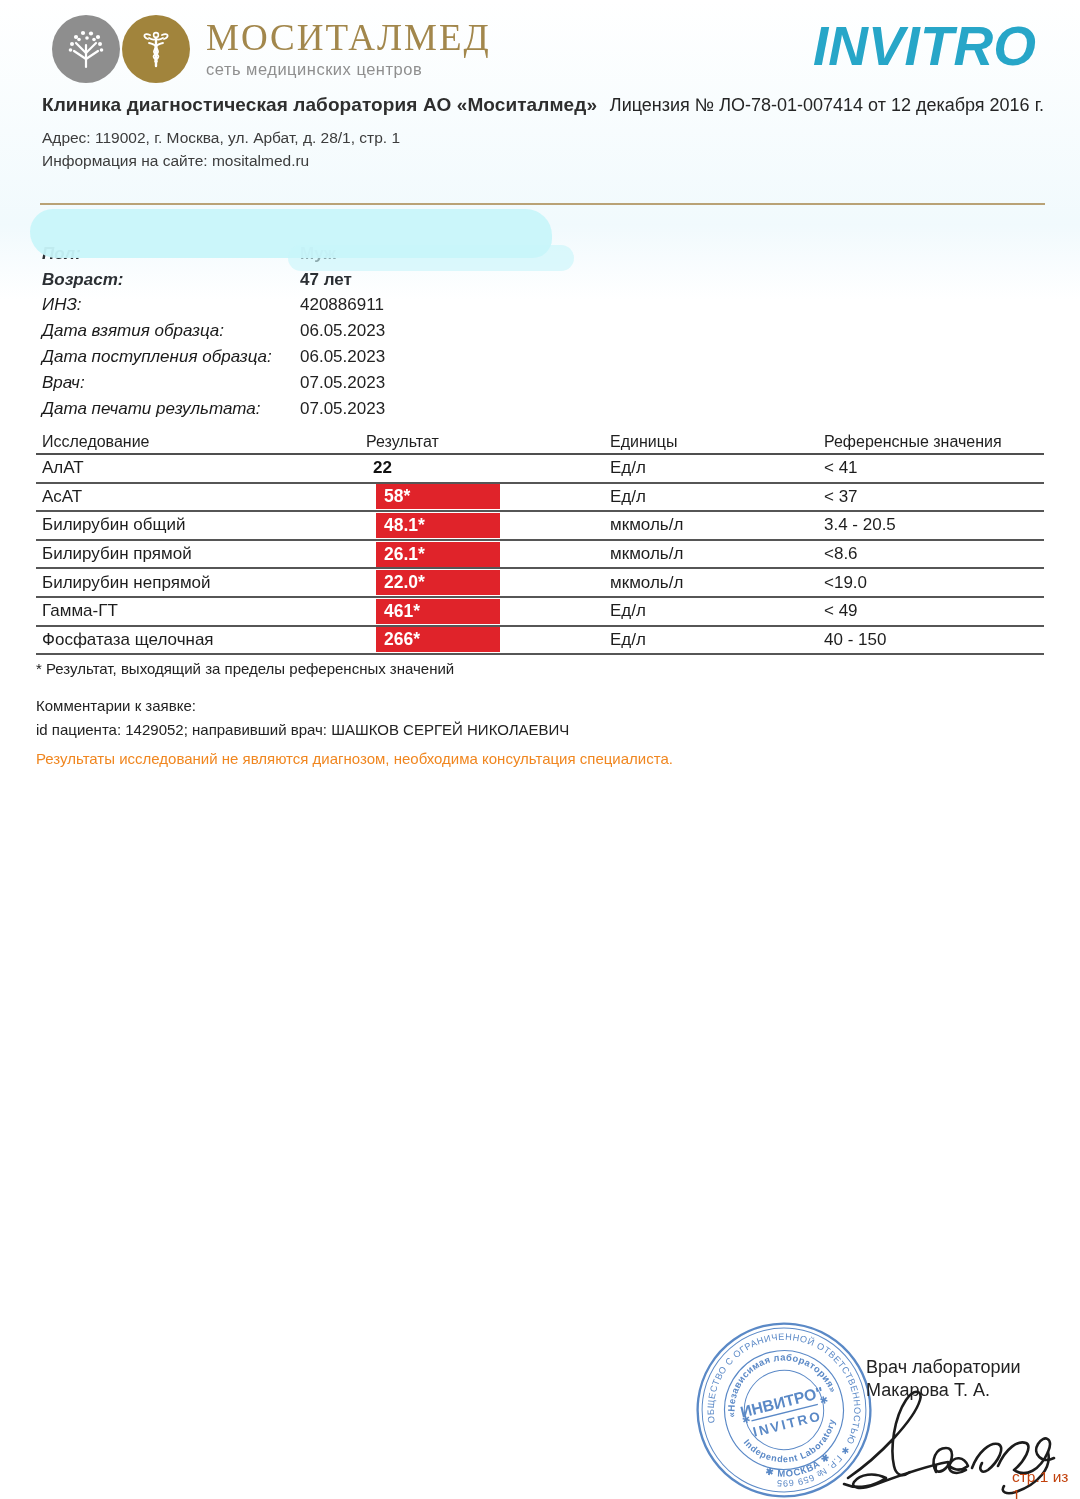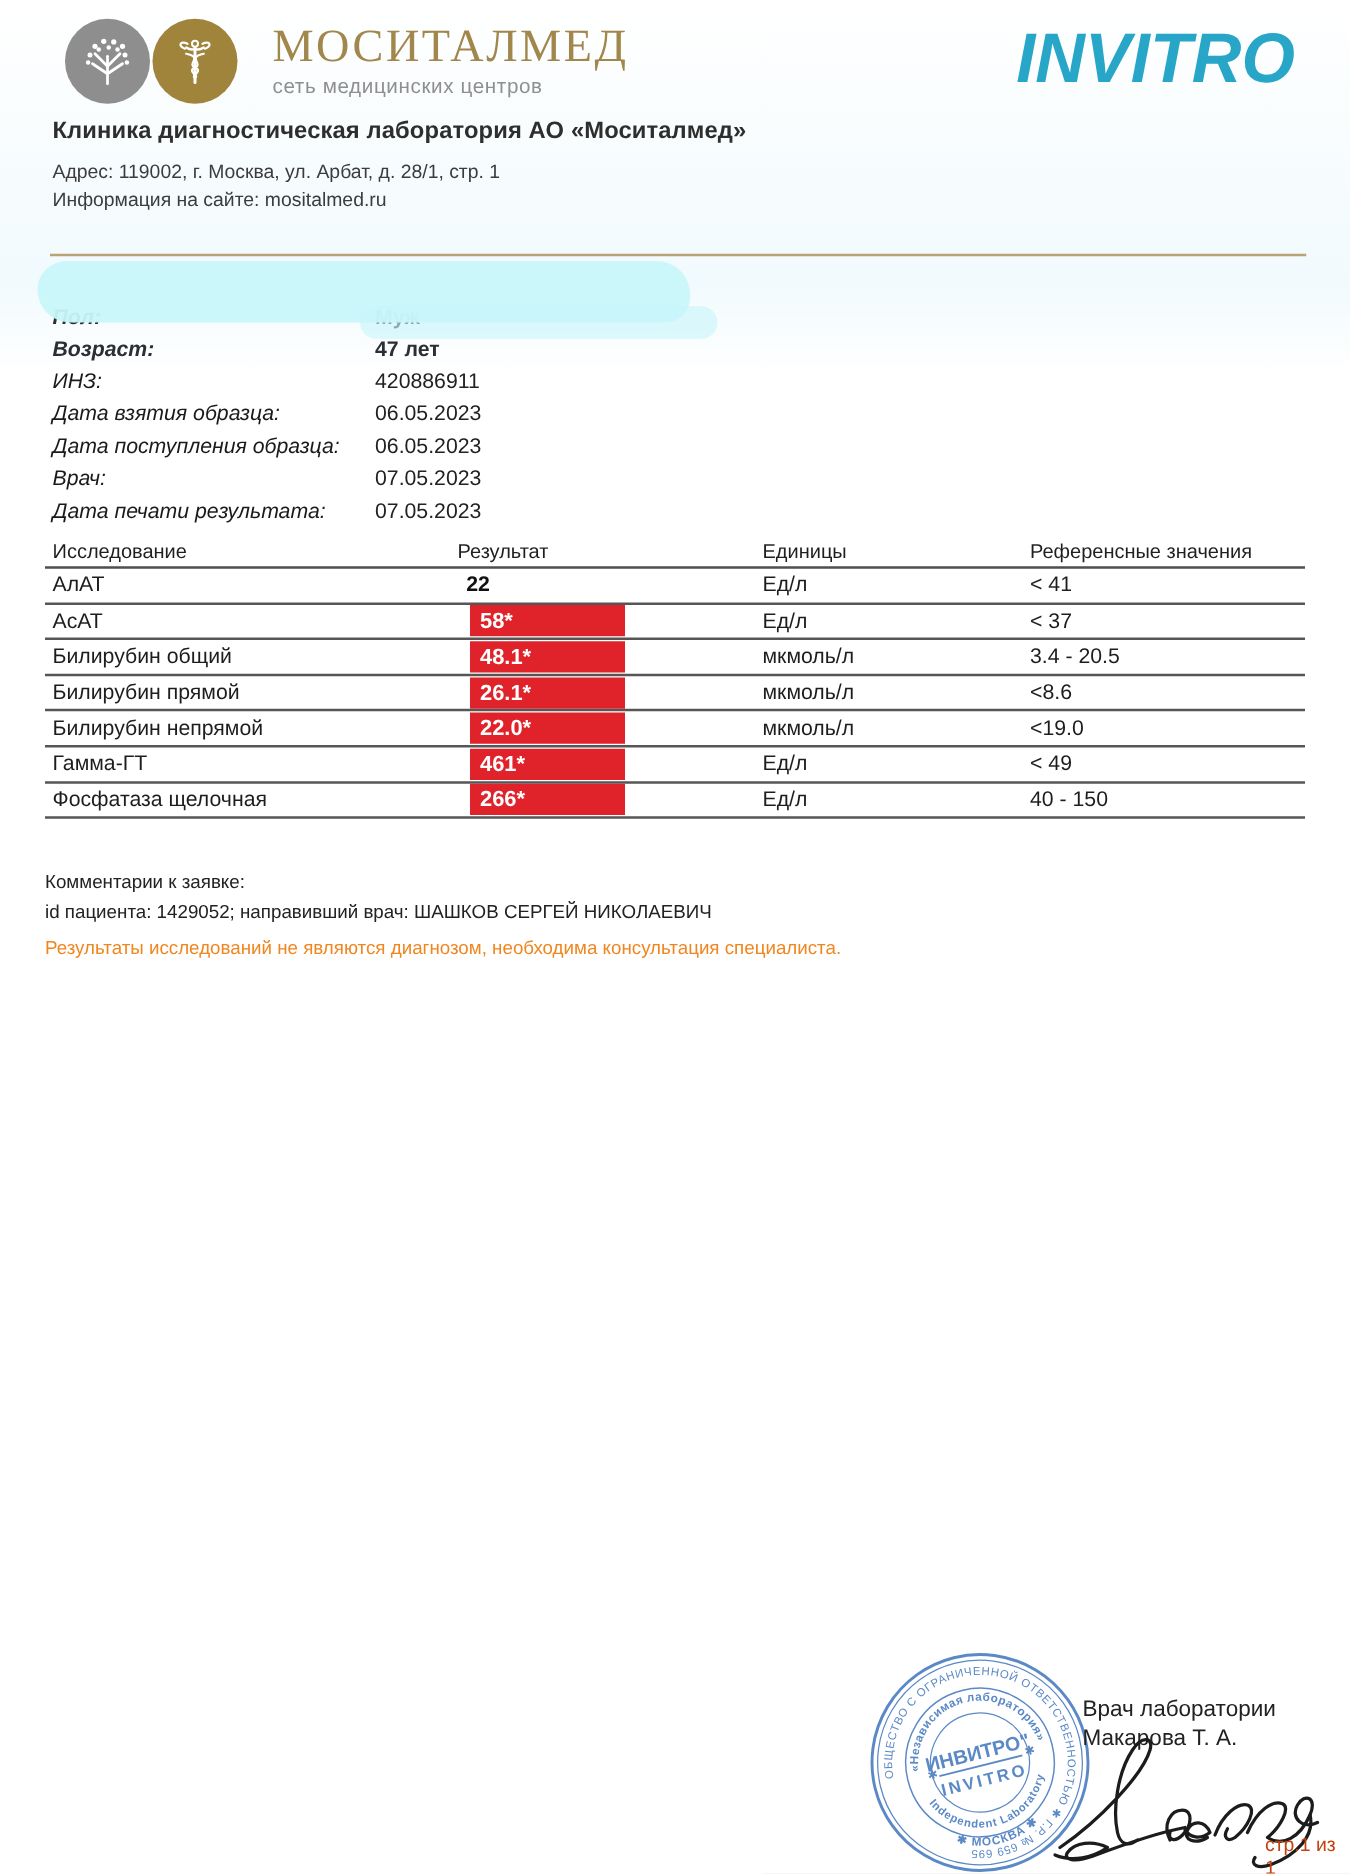--- a/index.html
+++ b/index.html
@@ -11,21 +11,21 @@
   }
   
   .scan-tint {
     position:absolute; top:0; left:0; width:100%; height:300px;
     background:
       linear-gradient(180deg, rgba(223,242,249,0.0) 0%, rgba(214,240,249,0.28) 62%, rgba(214,240,249,0.34) 75%, rgba(255,255,255,0) 100%);
     pointer-events:none;
   }
 
   
-  .logo-block { position:absolute; top:15px; left:52px; display:flex; align-items:center; gap:28px; }
+  .logo-block { position:absolute; top:15px; left:52px; display:flex; align-items:center; gap:16px; }
   .logo-circles { display:flex; }
   .circle { width:68px; height:68px; border-radius:50%; display:flex; align-items:center; justify-content:center; }
   .circle.gray { background:#8e8e8e; margin-right:2px; }
   .circle.gold { background:#a1843c; }
   .wordmark-name {
     font-family:"Liberation Serif","DejaVu Serif",serif;
     font-size:37px; letter-spacing:2px; color:#a2874c; line-height:1.05;
   }
   .wordmark-tag { font-size:16.5px; color:#8f8f8f; letter-spacing:0.5px; margin-top:2px; }
 
@@ -141,20 +141,21 @@
     <div>
       <div class="wordmark-name">МОСИТАЛМЕД</div>
       <div class="wordmark-tag">сеть медицинских центров</div>
     </div>
   </div>
 
   <div class="invitro-logo">INVITRO</div>
 
   <div class="clinic-row">
     <div class="clinic-title">Клиника диагностическая лаборатория АО «Моситалмед»</div>
+    <div class="license">Лицензия № ЛО-78-01-007414 от 12 декабря 2016 г.</div>
   </div>
 
   <div class="addr-block">
     <div>Адрес: 119002, г. Москва, ул. Арбат, д. 28/1, стр. 1</div>
     <div>Информация на сайте: mositalmed.ru</div>
   </div>
 
   <div class="gold-line"></div>
 
   <div class="redact-1"></div>
@@ -248,20 +249,21 @@
     <div class="t-row">
       <div>Фосфатаза щелочная</div>
       <div style="padding-left:0;">
           <div class="res-flag">266*</div>
         </div>
       <div>Ед/л</div>
       <div>40 - 150</div>
     </div>
   </div>
 
+  <div class="note-star">* Результат, выходящий за пределы референсных значений</div>
   <div class="note-comm">Комментарии к заявке:</div>
   <div class="note-id">id пациента: 1429052; направивший врач: ШАШКОВ СЕРГЕЙ НИКОЛАЕВИЧ</div>
   <div class="note-warn">Результаты исследований не являются диагнозом, необходима консультация специалиста.</div>
 
   <div class="stamp">
     <svg width="192" height="180" viewBox="0 0 200 200">
       <defs>
         <path id="ringOuterPath" d="M 22,100 A 78,78 0 1 1 178,100 A 78,78 0 1 1 22,100"></path>
         <path id="arcTopPath" d="M 45,100 A 55,55 0 1 1 155,100"></path>
         <path id="arcBottomPath" d="M 42,100 A 58,58 0 0 0 158,100"></path>

